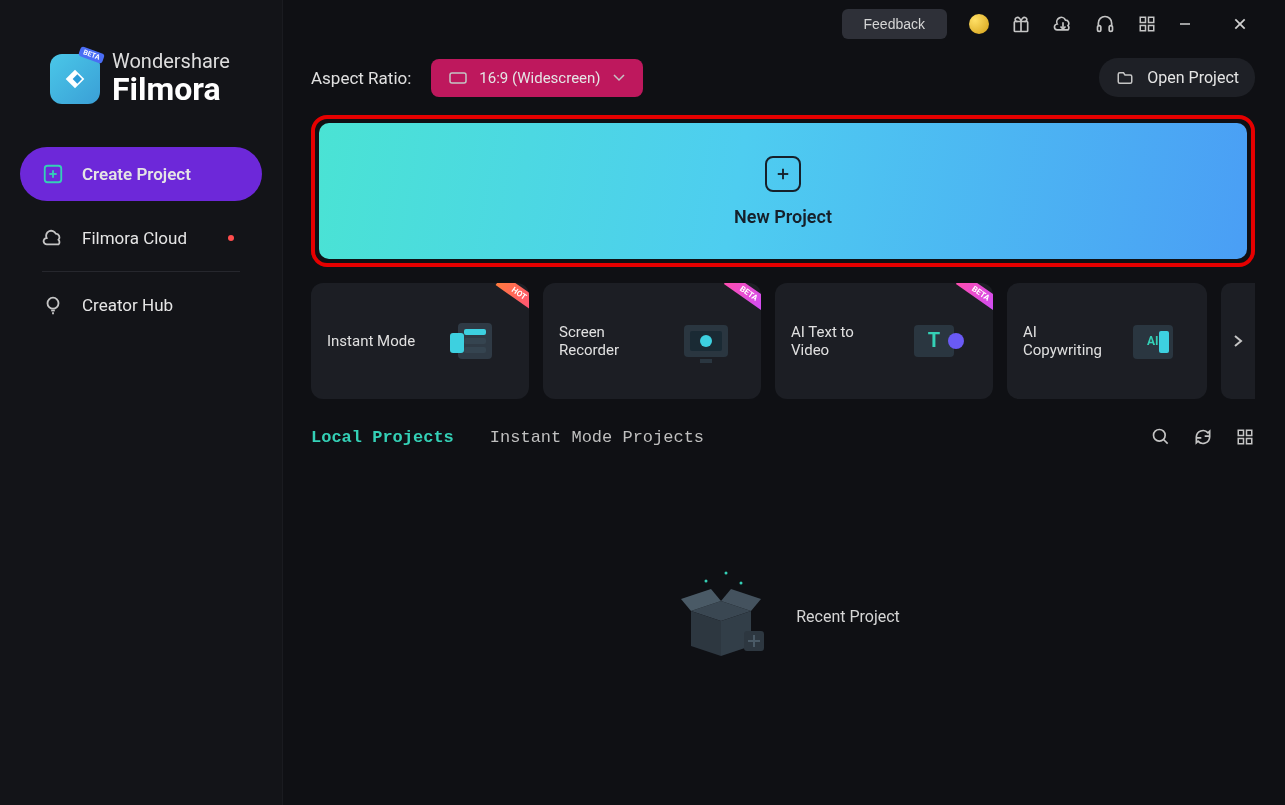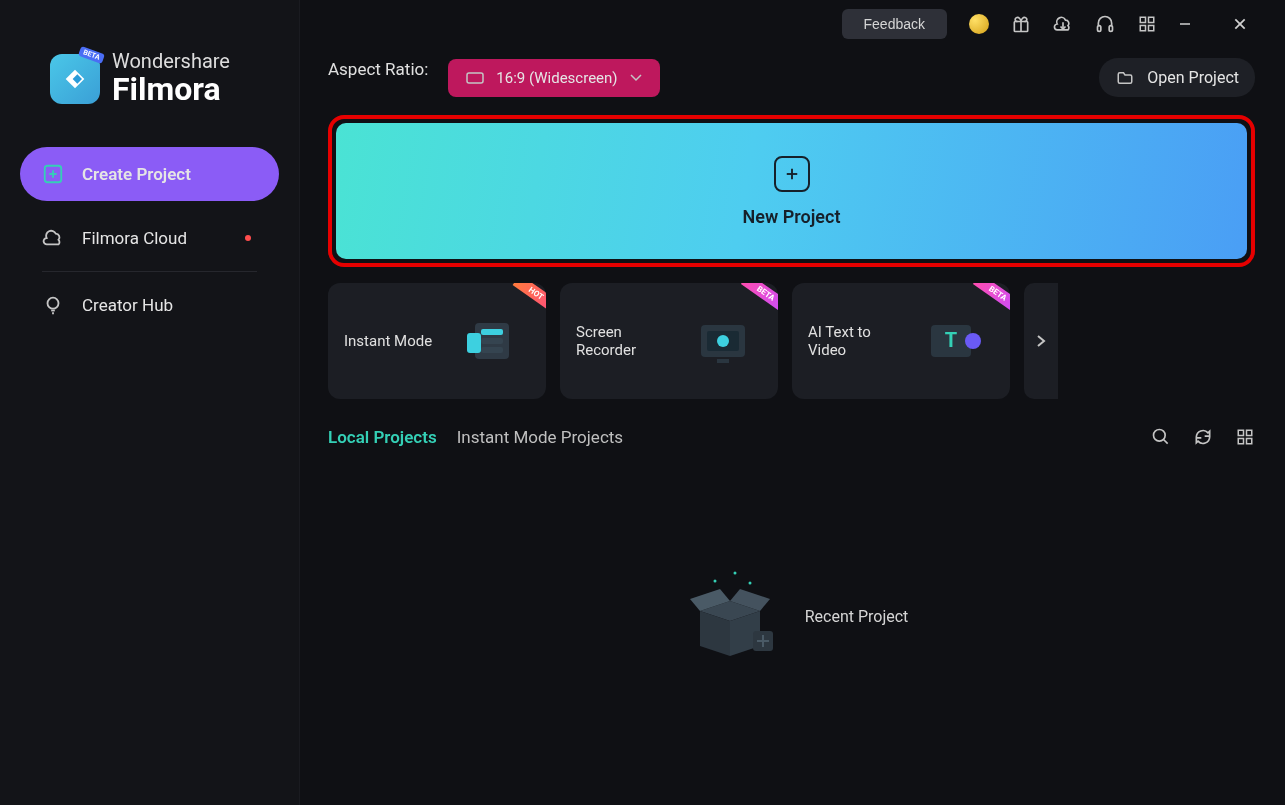--- a/index.html
+++ b/index.html
@@ -55,21 +55,21 @@
   display: flex;
   align-items: center;
   gap: 18px;
   padding: 16px 22px;
   border-radius: 12px;
   cursor: pointer;
   font-size: 17px;
   color: #e5e5e5;
   position: relative;
 }
-.nav-item.active { background: #8b5cf6; font-weight: 600; border-radius: 27px; }
+.nav-item.active { background: #6d28d9; font-weight: 600; border-radius: 27px; }
 .nav-item .nav-icon { width: 22px; height: 22px; display: flex; align-items: center; justify-content: center; }
 .nav-divider { height: 1px; background: #26272d; margin: 6px 22px; }
 .nav-dot {
   position: absolute;
   right: 28px;
   width: 6px; height: 6px;
   background: #ff4d4d;
   border-radius: 50%;
 }
 .main {
@@ -106,21 +106,21 @@
   background: radial-gradient(circle at 30% 30%, #ffe066, #d4a017);
 }
 .win-btn { width: 32px; text-align: center; cursor: pointer; color: #d0d0d0; font-size: 14px; }
 .content { padding: 10px 30px 20px 28px; flex: 1; display: flex; flex-direction: column; }
 .top-row {
   display: flex;
   align-items: center;
   justify-content: space-between;
   margin-bottom: 18px;
 }
-.aspect-group { display: flex; align-items: flex-start; gap: 20px; }
+.aspect-group { display: flex; align-items: center; gap: 20px; }
 .aspect-label { font-size: 17px; color: #e0e0e0; }
 .aspect-select {
   display: flex; align-items: center; gap: 12px;
   background: #be185d;
   padding: 10px 18px;
   border-radius: 8px;
   font-size: 15px;
   cursor: pointer;
   min-width: 210px;
   justify-content: space-between;
@@ -197,21 +197,21 @@
 .badge-hot { background: linear-gradient(90deg,#ff7a3d,#ff4d7e); }
 .badge-beta { background: linear-gradient(90deg,#ff4db0,#c84dff); }
 .cards-next {
   width: 34px; height: 116px;
   background: #1c1e24;
   border-radius: 10px 0 0 10px;
   display: flex; align-items: center; justify-content: center;
   cursor: pointer;
 }
 .tabs-row { display: flex; align-items: center; justify-content: space-between; }
-.tabs { display: flex; gap: 20px; }
+.tabs { display: flex; gap: 36px; font-family: Liberation Mono, monospace; }
 .tab { font-size: 17px; cursor: pointer; color: #bfbfbf; }
 .tab.active { color: #34d0b6; font-weight: 600; }
 .tabs-icons { display: flex; gap: 22px; }
 .projects-empty {
   flex: 1;
   display: flex;
   flex-direction: row;
   align-items: center;
   justify-content: center;
   gap: 20px;
@@ -398,20 +398,30 @@
           </div>
         <span class="card-title">AI Text to Video</span>
         <div class="card-ill">
           <svg width="70" height="60" viewBox="0 0 70 60">
               <rect x="12" y="14" width="40" height="32" rx="4" fill="#2a3640"></rect>
               <text x="32" y="36" font-size="20" font-weight="bold" fill="#34d0b6" text-anchor="middle">T</text>
               <circle cx="54" cy="30" r="8" fill="#6a5af5"></circle>
             </svg>
         </div>
       </div>
+      <div class="card last">
+        <span class="card-title">AI Copywriting</span>
+        <div class="card-ill">
+          <svg width="70" height="60" viewBox="0 0 70 60">
+              <rect x="16" y="14" width="40" height="34" rx="4" fill="#2a3640"></rect>
+              <text x="30" y="34" font-size="12" font-weight="bold" fill="#34d0b6">AI</text>
+              <rect x="42" y="20" width="10" height="22" rx="2" fill="#3dd0e0"></rect>
+            </svg>
+        </div>
+      </div>
       <div class="cards-next">
         <svg width="10" height="14" viewBox="0 0 10 14">
             <polyline points="2 2 8 7 2 12" fill="none" stroke="#c5c5c5" stroke-width="2"></polyline>
           </svg>
       </div>
     </div>
 
     <div class="tabs-row">
       <div class="tabs">
         <div class="tab active">Local Projects</div>

